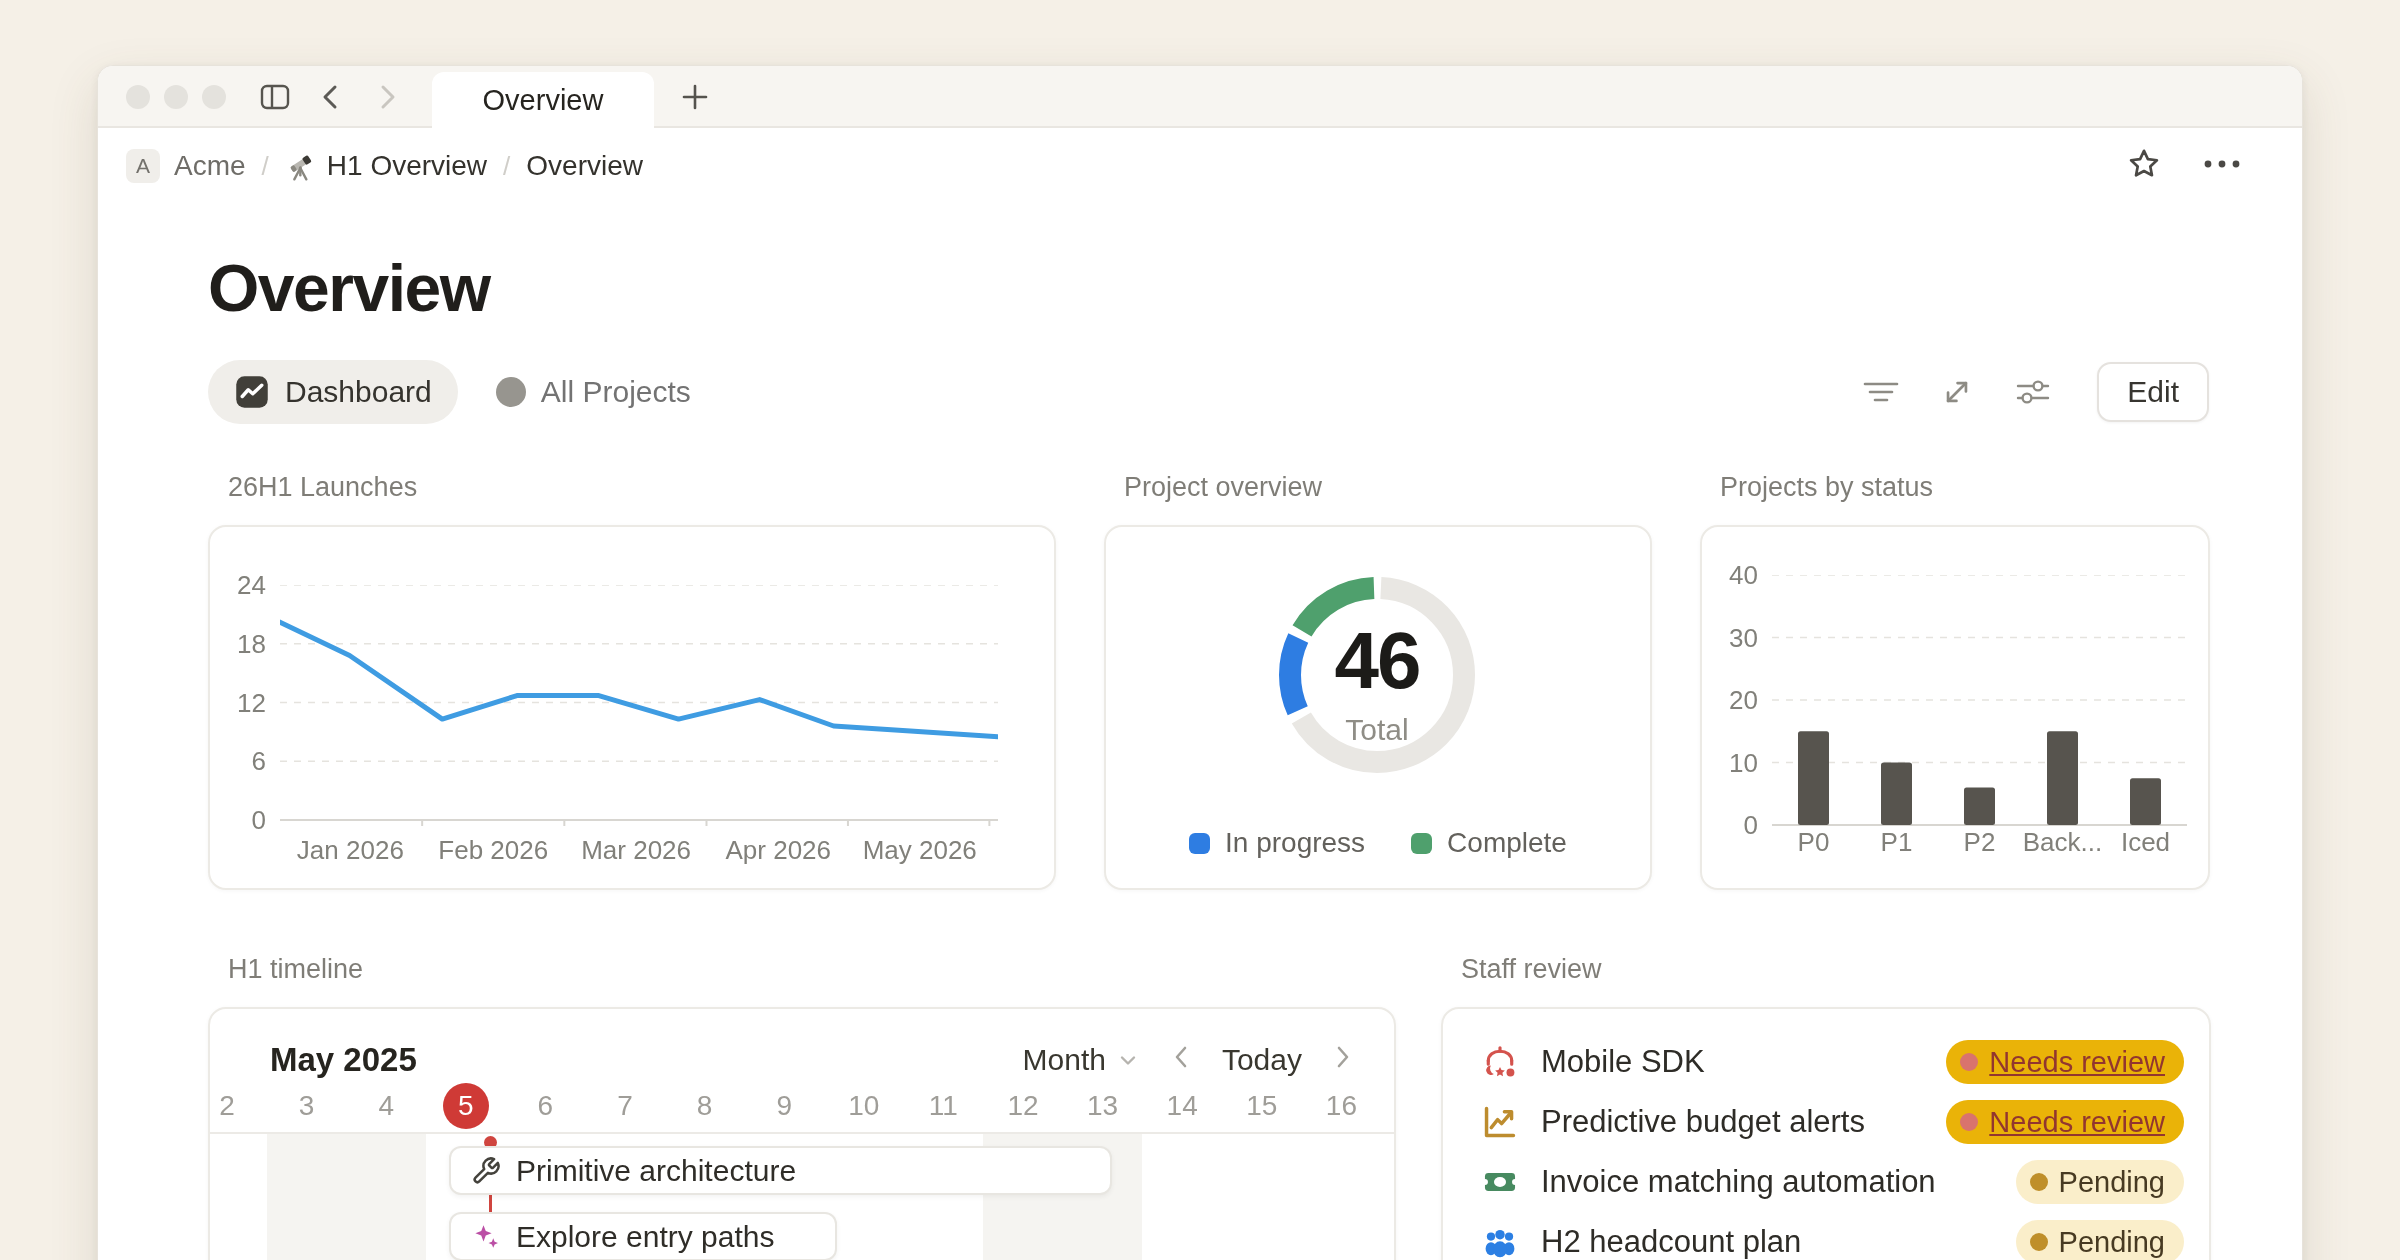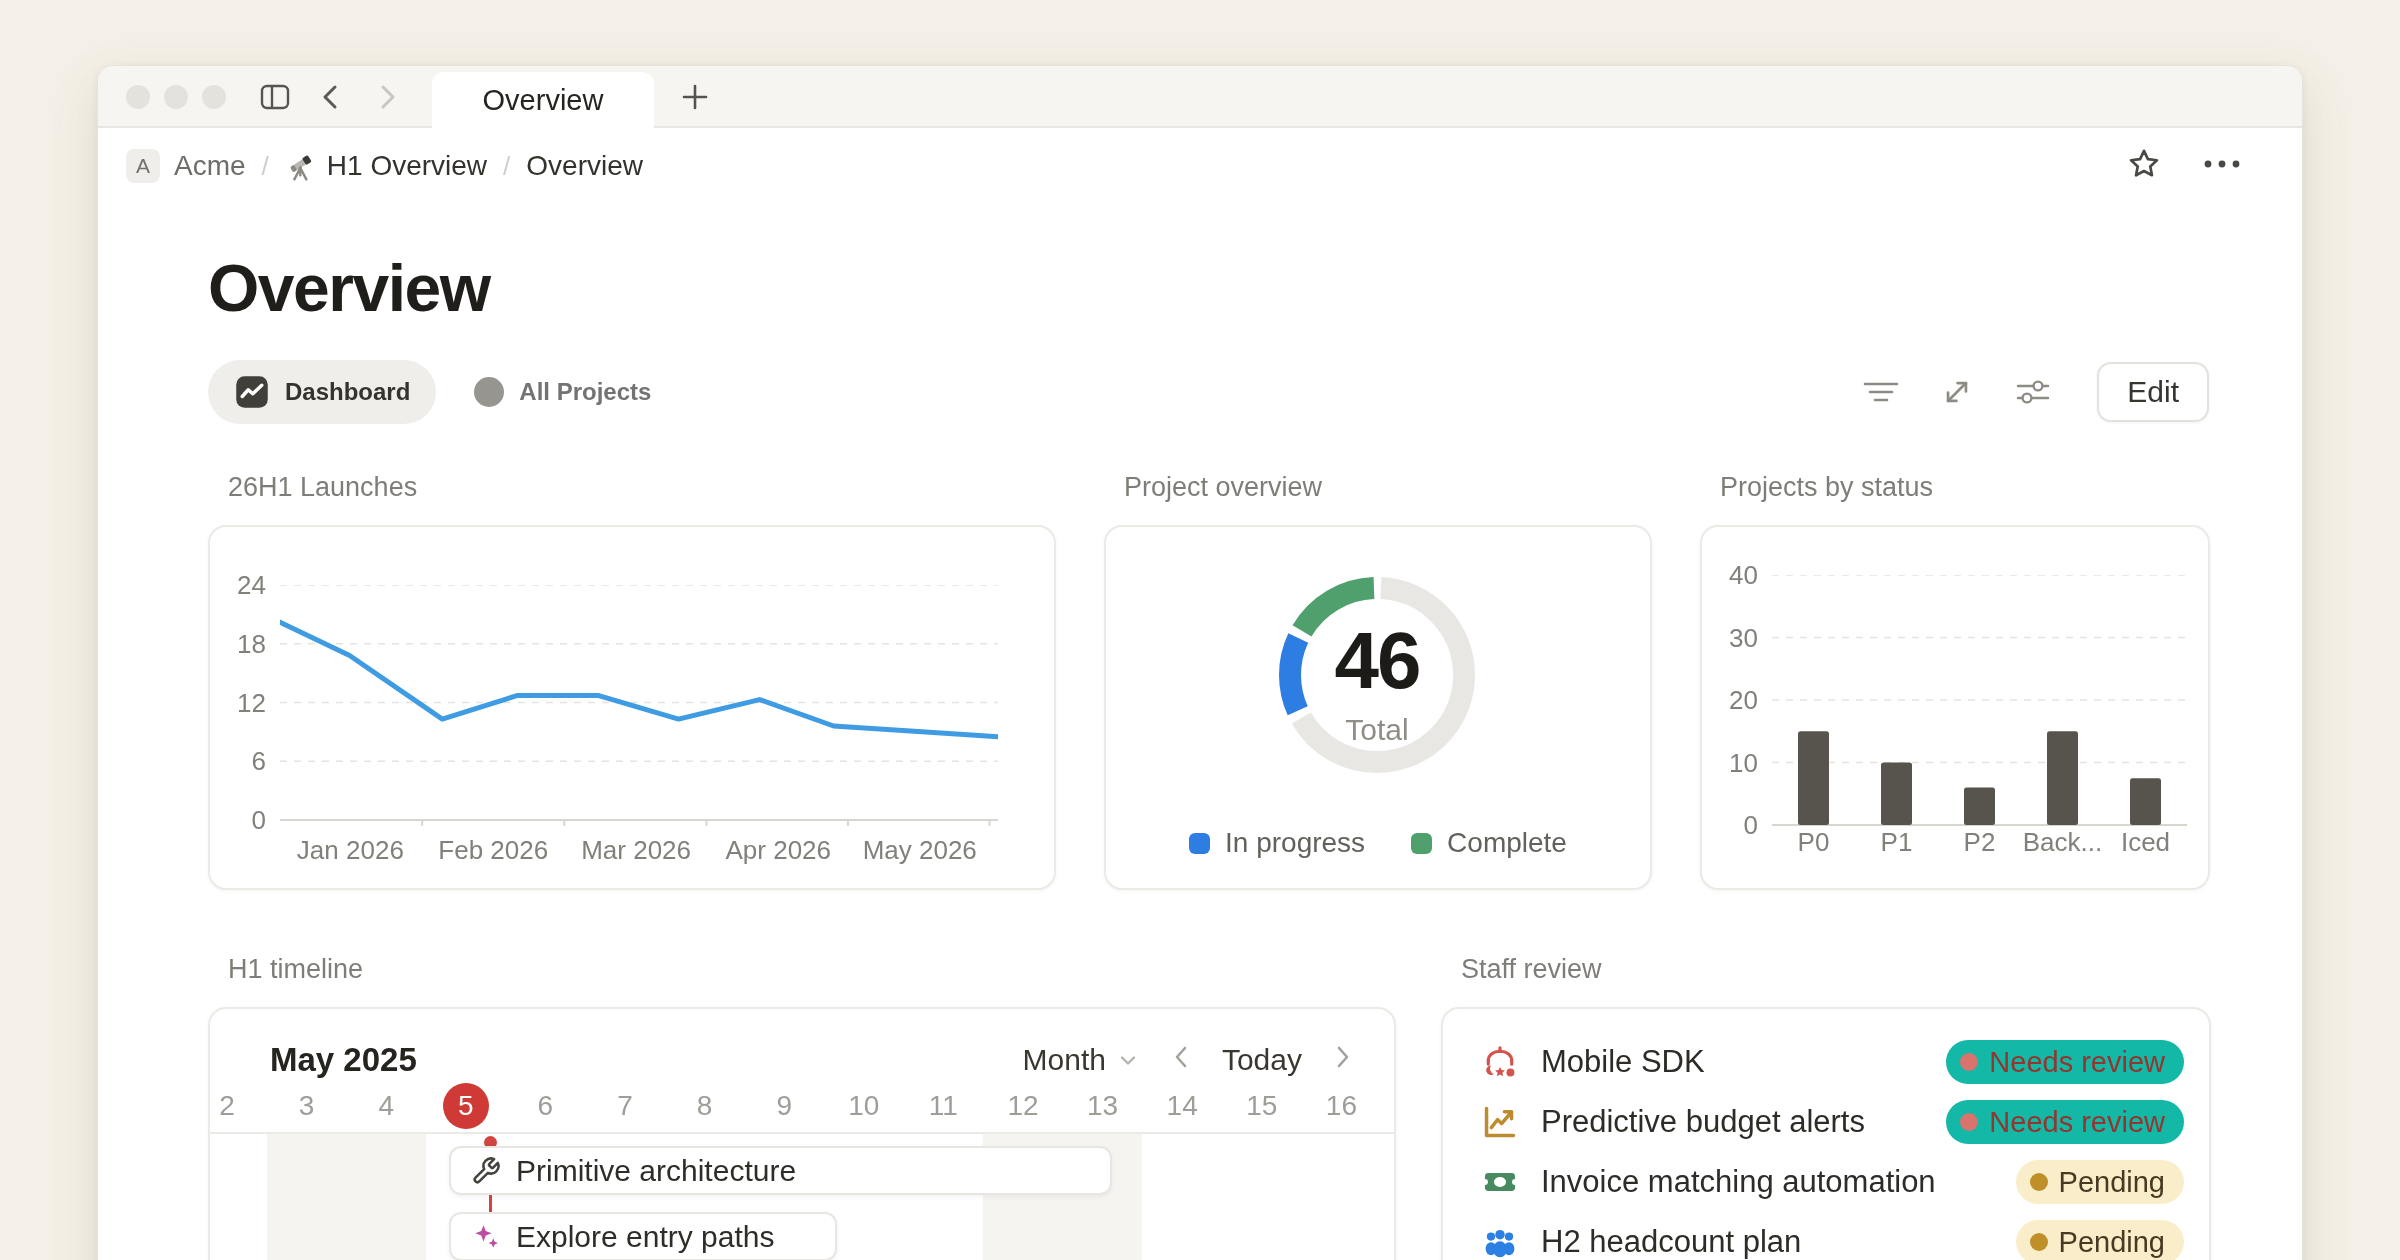--- a/index.html
+++ b/index.html
@@ -27,21 +27,21 @@
   .crumb-sep { color:#d0cec9; font-size:26px; margin:0 16px; }
   .crumb-right { margin-left:auto; display:flex; align-items:center; gap:38px; }
 
   
   .content { padding:0 93px 0 110px; }
   .page-title { margin-top:46px; font-size:66px; font-weight:700; letter-spacing:-1.5px; color:#201e1b; }
 
   .pillrow { margin-top:34px; display:flex; align-items:center; }
   .pill { height:64px; border-radius:32px; display:flex; align-items:center; padding:0 26px; gap:15px; cursor:pointer; }
   .pill.active { background:#f0eeea; }
-  .pill-label { font-size:24px; font-weight:700; color:#35332e; }
+  .pill-label { font-size:30px; font-weight:400; color:#35332e; }
   .pill.inactive { padding:0 20px; }
   .pill.inactive .pill-label { color:#737373; }
   .gray-dot { width:30px; height:30px; border-radius:50%; background:#97958f; }
   .toolbar-right { margin-left:auto; display:flex; align-items:center; gap:36px; }
   .tool-ic { width:40px; height:40px; display:flex; align-items:center; justify-content:center; }
   .edit-btn { margin-left:8px; height:60px; padding:0 28px; background:#fff; border:2px solid #e5e2de;
     border-radius:14px; font-size:30px; color:#373530; display:flex; align-items:center;
     box-shadow:0 1px 3px rgba(0,0,0,.05); cursor:pointer; }
 
   
@@ -94,21 +94,21 @@
   .tl-item { position:absolute; height:49px; background:#fff; border:2px solid #e8e6e1; border-radius:12px;
     box-shadow:0 2px 5px rgba(0,0,0,.05); display:flex; align-items:center; padding-left:20px; gap:15px; }
   .tl-item-label { font-size:30px; font-weight:500; color:#2f2d28; white-space:nowrap; }
 
   
   .staff-rows { padding:23px 25px 0 38px; }
   .staff-row { height:60px; display:flex; align-items:center; gap:22px; }
   .staff-label { font-size:31px; font-weight:500; color:#2e2c27; }
   .badge { margin-left:auto; height:44px; border-radius:22px; display:flex; align-items:center; gap:11px;
     padding:0 19px 0 14px; font-size:29px; }
-  .badge.red { background:#14b8a6; color:#92362f; }
+  .badge.red { background:#eab308; color:#92362f;text-decoration:underline; }
   .badge.red .bdot { background:#d9736d; }
   .badge.yellow { background:#faeeca; color:#473a22; }
   .badge.yellow .bdot { background:#bf8f2a; }
   .bdot { width:18px; height:18px; border-radius:50%; }
 </style>
 </head>
 <body>
 
 <div class="window">
 

